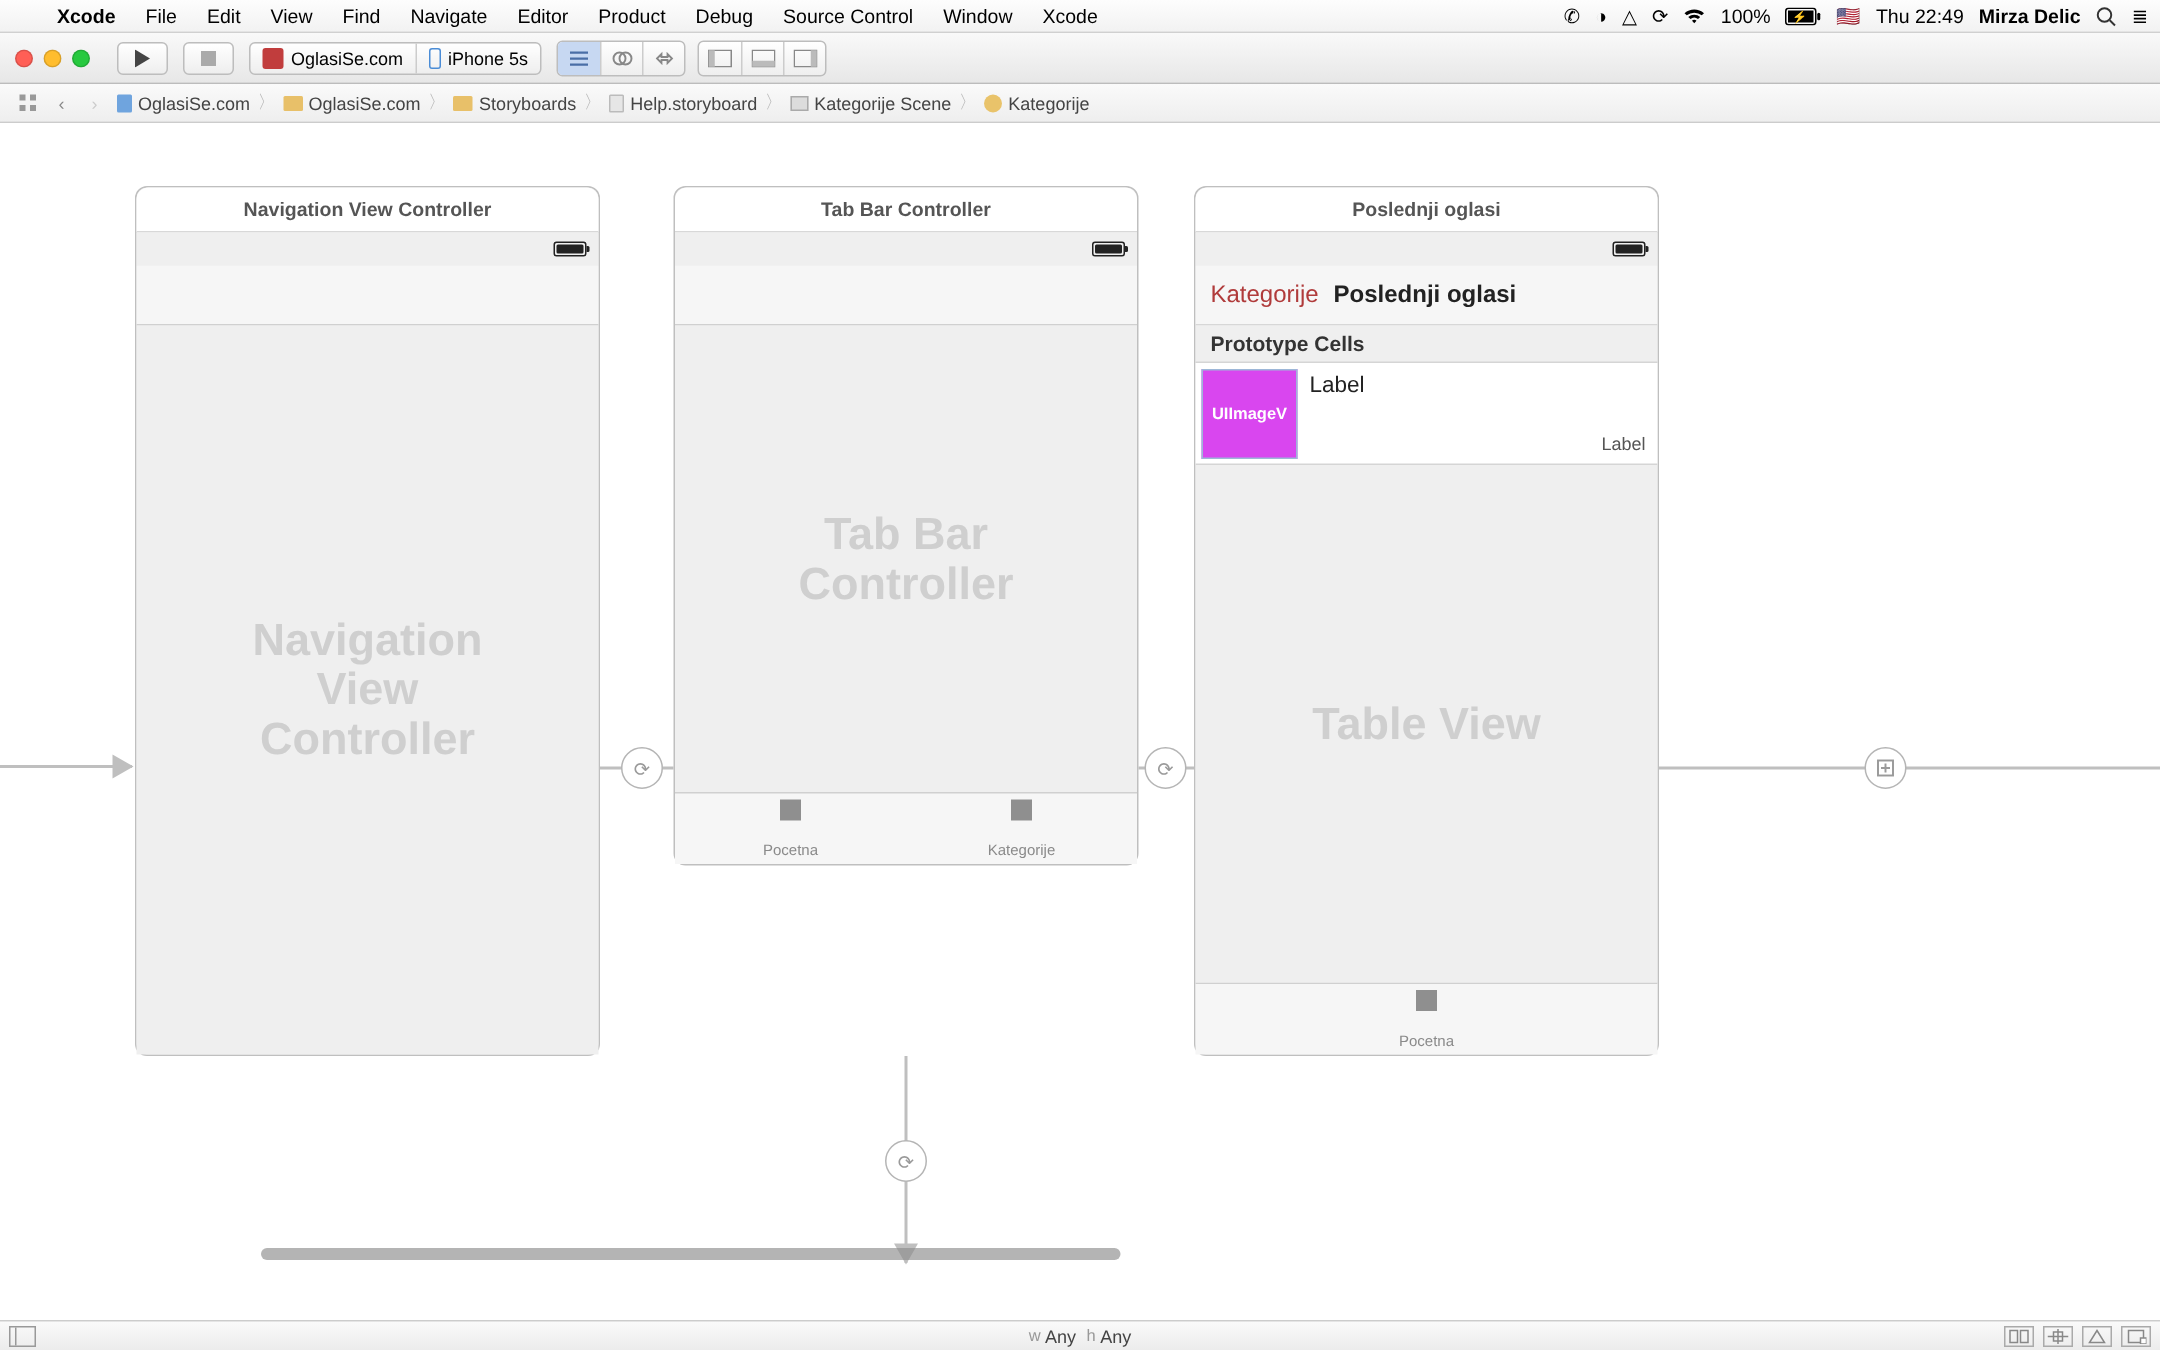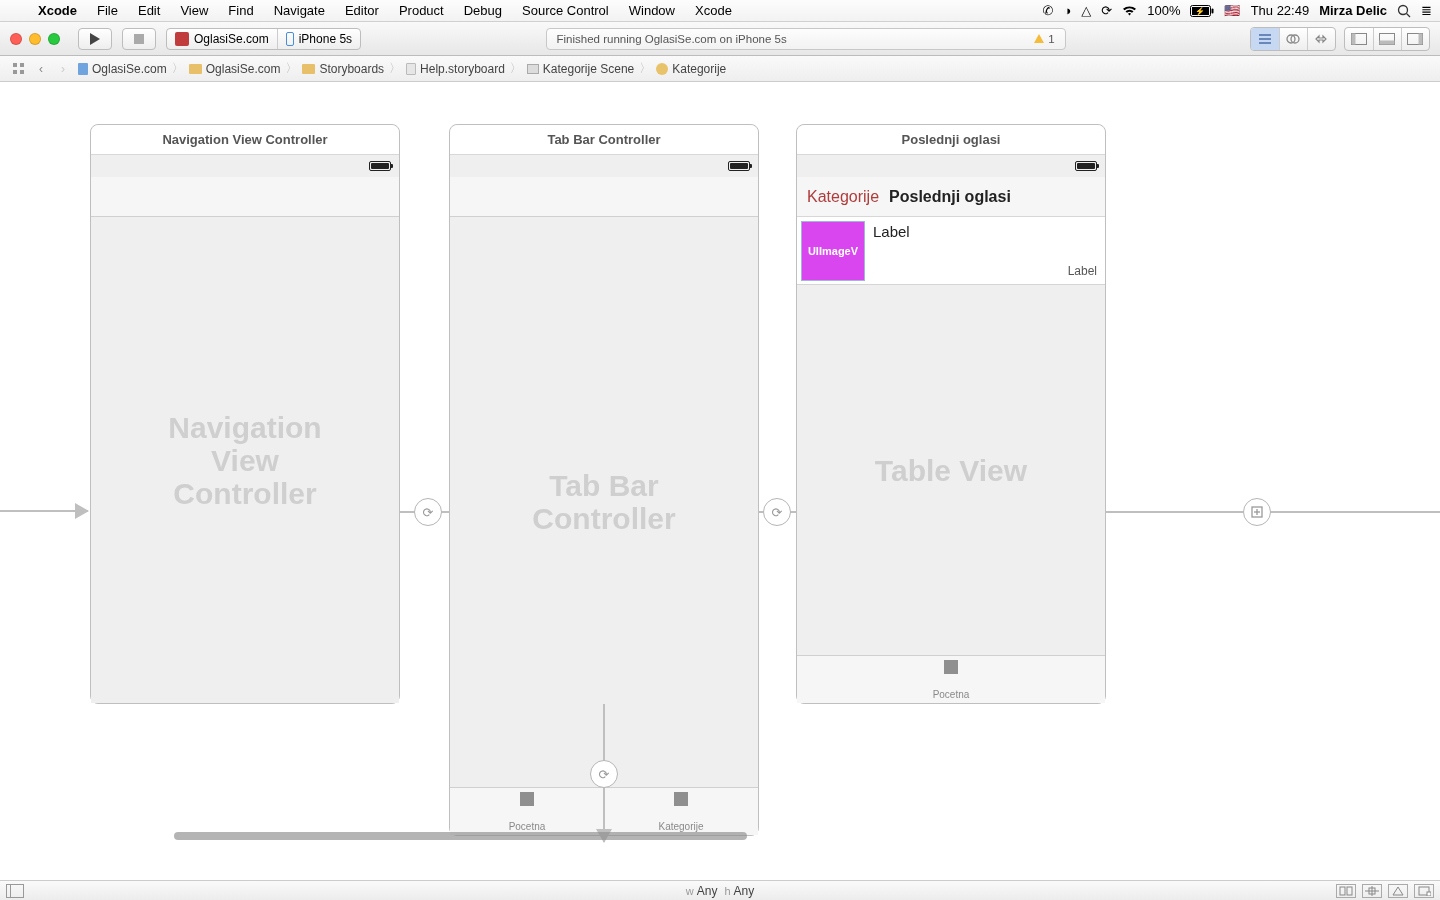--- a/index.html
+++ b/index.html
@@ -168,29 +168,20 @@
   <div class="scheme">
     <div class="seg">
       <span class="sq-ic"></span>
       <span>OglasiSe.com</span>
     </div>
     <div class="seg">
       <span class="ph-ic"></span>
       <span>iPhone 5s</span>
     </div>
   </div>
-  <div class="activity">
-    <div class="activity-inner">
-      <span>Finished running OglasiSe.com on iPhone 5s</span>
-      <span class="warn">
-        <span class="warn-ic"></span>
-        <span>1</span>
-      </span>
-    </div>
-  </div>
   <div class="tool-right">
     <div class="seggrp">
       <div class="sb active">
         <svg width="14" height="12" viewBox="0 0 14 12">
             <line x1="1" y1="2" x2="13" y2="2" stroke="#4a6ea6" stroke-width="1.5"></line>
             <line x1="1" y1="6" x2="13" y2="6" stroke="#4a6ea6" stroke-width="1.5"></line>
             <line x1="1" y1="10" x2="13" y2="10" stroke="#4a6ea6" stroke-width="1.5"></line>
           </svg>
       </div>
       <div class="sb">
@@ -283,21 +274,21 @@
     <div class="scene-body">
       <div class="watermark">
         <div class="big">Navigation View Controller</div>
       </div>
     </div>
   </div>
 
   <div class="segue-line" style="left:400px; top:429px; width:49px;"></div>
   <div class="segue-node" style="left:414px; top:416px;">⟳</div>
 
-  <div class="scene" style="left:449px; top:42px; width:310px; height:712px;">
+  <div class="scene" style="left:449px; top:42px; width:310px; height:453px;">
     <div class="scene-title">Tab Bar Controller</div>
     <div class="statusbar">
         <div class="batt"></div>
       </div>
     <div class="navchrome"></div>
     <div class="scene-body">
       <div class="watermark">
         <div class="big">Tab Bar Controller</div>
       </div>
     </div>
@@ -318,20 +309,21 @@
 
   <div class="scene" style="left:796px; top:42px; width:310px; height:580px;">
     <div class="scene-title">Poslednji oglasi</div>
     <div class="statusbar">
         <div class="batt"></div>
       </div>
     <div class="navbar-content">
       <span class="back">Kategorije</span>
       <span class="title">Poslednji oglasi</span>
     </div>
+    <div class="proto-header">Prototype Cells</div>
     <div class="cell">
       <div class="imgview">UIImageV</div>
       <div class="lbl1">Label</div>
       <div class="lbl2">Label</div>
     </div>
     <div class="scene-body">
       <div class="watermark">
         <div class="big">Table View</div>
       </div>
     </div>

